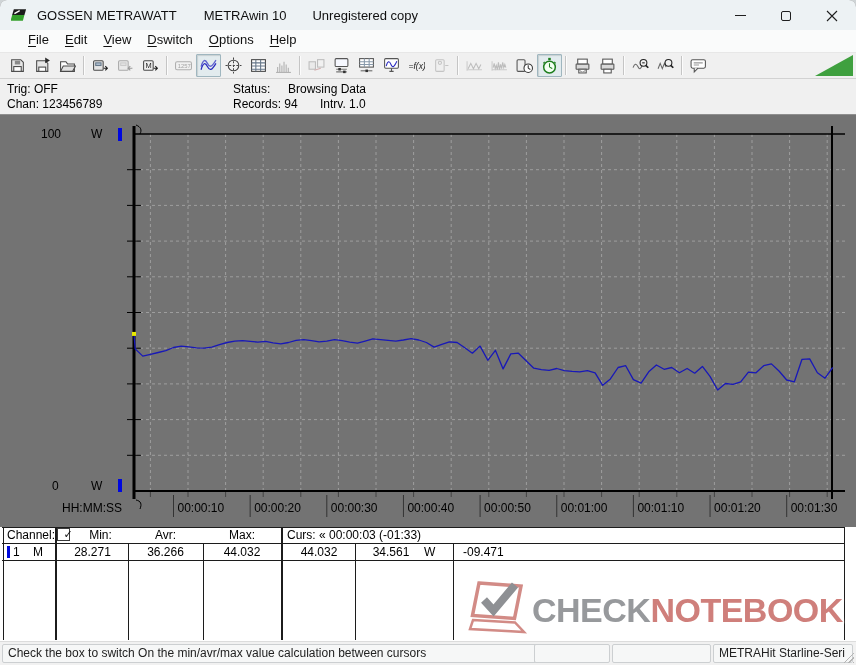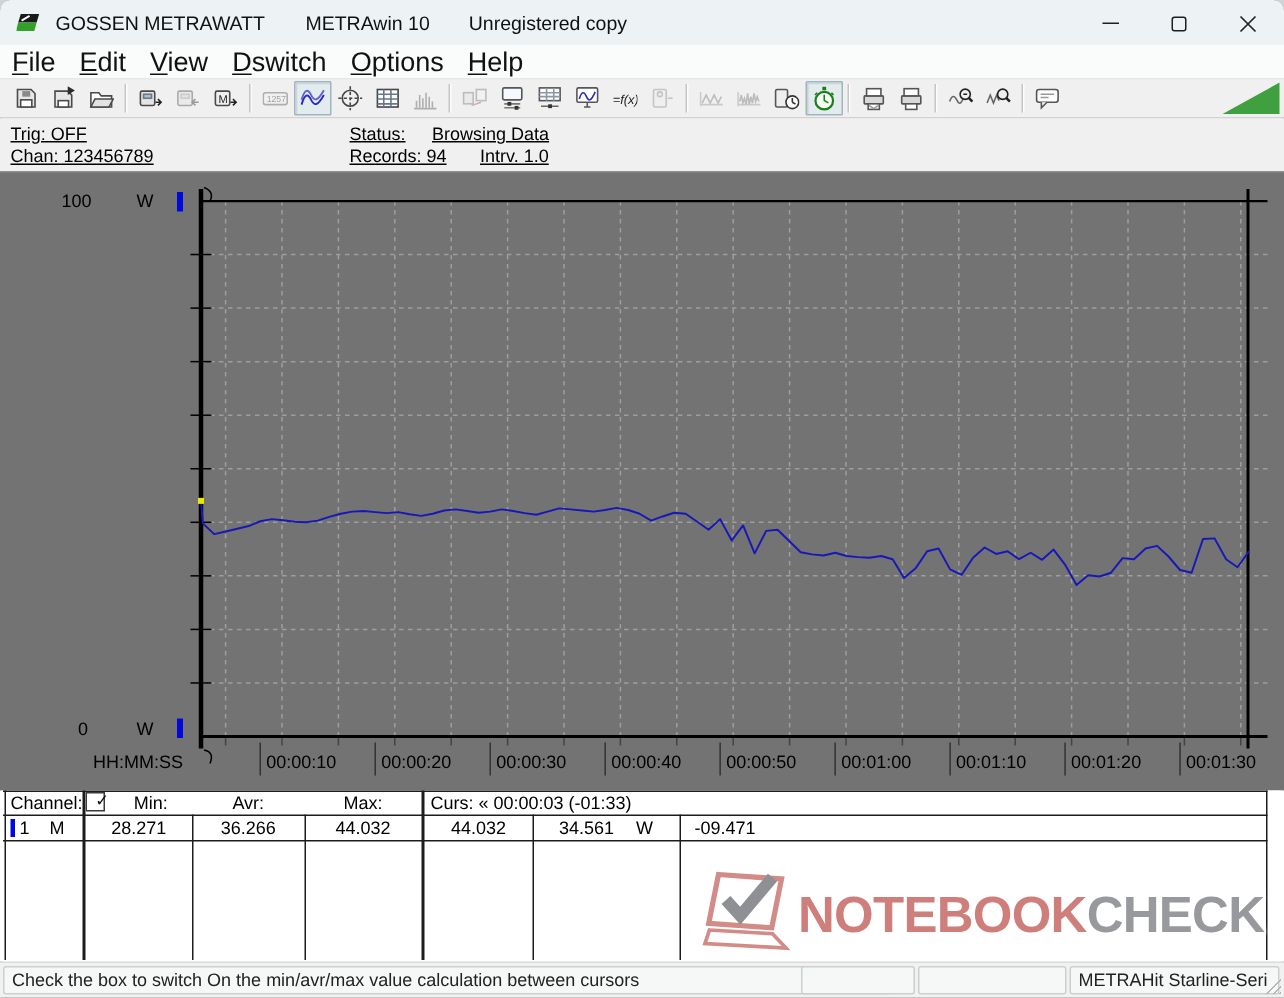--- a/index.html
+++ b/index.html
@@ -13,38 +13,38 @@
   .titlebar .app-ico{margin:0 9px 0 11px;flex:0 0 auto;}
   .t-product{margin-left:27px;}
   .t-license{margin-left:26px;}
   .winbtns{position:absolute;right:1px;top:1px;height:29px;display:flex;}
   .wbtn{width:46px;height:29px;display:flex;align-items:center;justify-content:center;}
   .g-min{width:11px;height:1px;background:#1f1f1f;}
   .g-max{width:10px;height:10px;border:1px solid #1f1f1f;border-radius:2px;}
 
   
   .menubar{position:absolute;left:0;top:30px;width:100%;height:22px;background:#fafbfb;
-    display:flex;align-items:center;font-size:18px;padding-left:0;}
+    display:flex;align-items:flex-start;font-size:13px;padding-left:20px;}
   .menu-item{padding:2px 8px;color:#111;}
   .mn{text-decoration:underline;text-underline-offset:2px;}
 
   
   .toolbar{position:absolute;left:0;top:52px;width:100%;height:27px;background:#f0f0f0;
     border-top:1px solid #e7e7e7;border-bottom:1px solid #d2d2d2;display:flex;align-items:center;padding-left:5px;}
   .tbtn{width:25px;height:23px;display:flex;align-items:center;justify-content:center;
     border:1px solid transparent;border-radius:1px;flex:0 0 auto;}
   .tbtn.pressed{background:#e2ebee;border-color:#9fb6bf;box-shadow:inset 1px 1px 1px rgba(0,0,0,.12);}
   .tbtn.disabled{opacity:.42;}
   .tsep{width:2px;height:19px;border-left:1px solid #c5c5c5;border-right:1px solid #fcfcfc;margin:0 3px;flex:0 0 auto;}
   .tb-triangle{margin-left:auto;margin-right:3px;width:0;height:0;
     border-left:38px solid transparent;border-bottom:21px solid #3fa03f;}
 
   
   .statusstrip{position:absolute;left:0;top:79px;width:100%;height:35px;background:#f0f0f0;font-size:12px;color:#000;}
-  .statusstrip span{position:absolute;white-space:pre;text-decoration:underline;}
+  .statusstrip span{position:absolute;white-space:pre;}
 
   
   .chartpanel{position:absolute;left:0;top:114px;width:100%;height:413px;background:#737373;
     border-top:1px solid #8f8f8f;}
   .clabel{position:absolute;font-size:12px;color:#000;white-space:pre;}
   .xlab{position:absolute;top:386px;font-size:12px;color:#000;white-space:pre;}
   #chart-svg{position:absolute;left:0;top:0;}
 
   
   .datatable{position:absolute;left:0;top:527px;width:100%;height:114px;background:#fff;font-size:12px;color:#000;}
@@ -438,22 +438,22 @@
       <span style="left:463px;top:18px">-09.471</span>
     </div>
   </div>
 
   <div class="watermark">
     <svg class="wm-laptop" width="64" height="60" viewBox="0 0 64 60">
       <path d="M5 40 L47 42.5 L56 52 L2 49 Z" fill="#fff" stroke="#d28b86" stroke-width="2.5"></path>
       <path d="M11 3 L53 6 L46.5 38.5 L4.5 35.5 Z" fill="#fff" stroke="#d28b86" stroke-width="3.5"></path>
       <path d="M16 20 l9.5 10.5 L47 5" fill="none" stroke="#8e9094" stroke-width="8"></path>
     </svg>
+    <span class="wm-text" id="wm2" style="color: rgb(151, 153, 156);">CHECK</span>
     <span class="wm-text" id="wm1" style="color: rgb(207, 127, 123);">NOTEBOOK</span>
-    <span class="wm-text" id="wm2" style="color: rgb(151, 153, 156);">CHECK</span>
   </div>
 
   <div class="statusbar">
     <div class="sb-panel" style="left:2px;width:592px">
       <span>Check the box to switch On the min/avr/max value calculation between cursors</span>
     </div>
     <div class="sb-panel" style="left:534px;width:76px"></div>
     <div class="sb-panel" style="left:612px;width:99px"></div>
     <div class="sb-panel" style="left:713px;width:140px">
       <span>METRAHit Starline-Seri</span>

